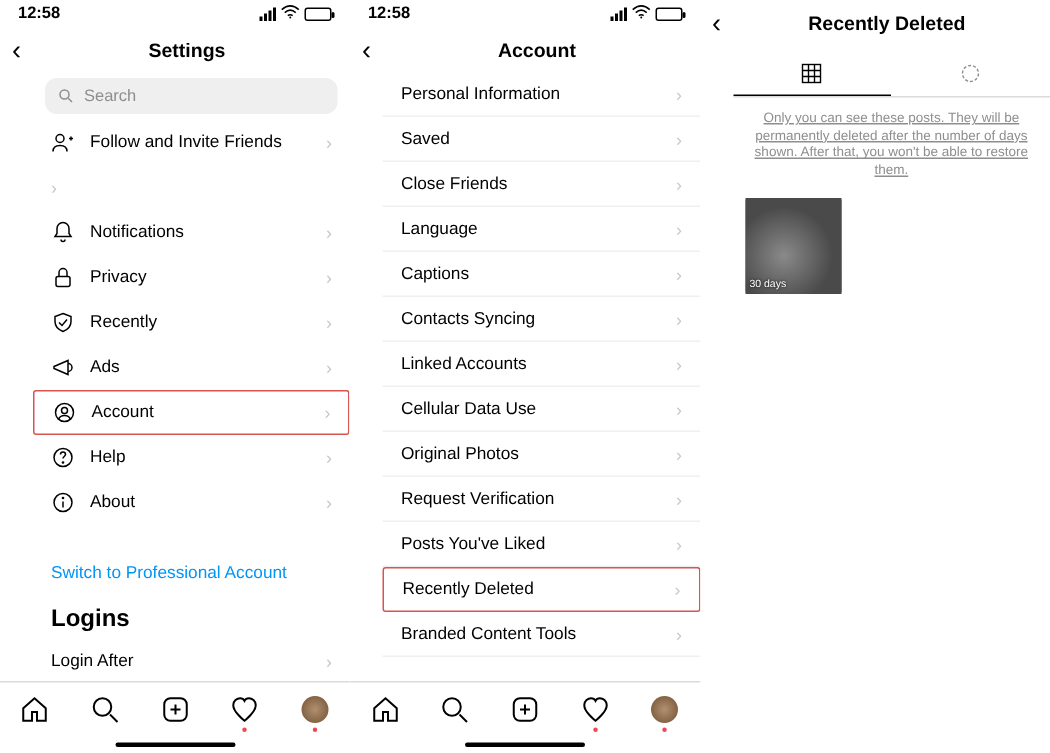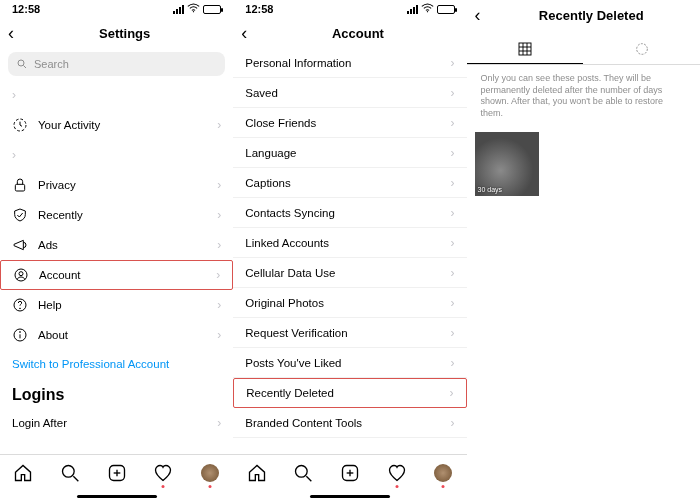--- a/index.html
+++ b/index.html
@@ -13,39 +13,39 @@
   .signal-bars span:nth-child(2){height:5px;}
   .signal-bars span:nth-child(3){height:7px;}
   .signal-bars span:nth-child(4){height:9px;}
   .wifi { font-size: 11px; }
   .battery { width: 18px; height: 9px; border: 1px solid #000; border-radius: 2px; position: relative; }
   .battery:after { content:""; position:absolute; right:-3px; top:2px; width:2px; height:4px; background:#000; border-radius:1px;}
   .battery-fill { background:#000; height:100%; width:80%; border-radius:1px;}
   .nav-header { height: 30px; display:flex; align-items:center; justify-content:center; position:relative; }
   .nav-title { font-size: 13px; font-weight: 700; margin-left: 16px; }
   .back { position:absolute; left:8px; font-size:18px; font-weight:400; cursor:pointer;}
-  .content { flex:1; overflow:hidden; }
+  .content { flex:1; overflow:hidden;padding-left:22px; }
   .search-wrap { padding: 4px 8px; }
   .search { background:#efefef; border-radius:8px; height:24px; display:flex; align-items:center; padding:0 8px; gap:6px; color:#8e8e8e; font-size:11px; }
   .list { list-style:none; }
   .row { display:flex; align-items:center; justify-content:space-between; padding: 0 12px; height:30px; font-size:11.5px; cursor:pointer;}
   .row .left { display:flex; align-items:center; gap:10px; }
   .row .chev { color:#c7c7cc; font-size:12px;}
   .icon { width:16px; height:16px; display:flex; align-items:center; justify-content:center; font-size:14px; color:#000;}
   .icon svg { width:16px; height:16px; stroke:#000; fill:none; stroke-width:1.5;}
   .highlight { border:1.5px solid #d9534f; border-radius:2px;}
   .section-label { font-weight:700; font-size:16px; padding:8px 12px 4px;}
-  .link-blue { color:#0095f6; font-size:11.5px; padding:8px 12px; cursor:pointer;}
+  .link-blue { color:#0095f6; font-size:11.5px; padding:8px 12px; cursor:pointer;margin-top:18px;}
   .row2 { display:flex; align-items:center; justify-content:space-between; padding: 0 12px; height:30px; font-size:11.5px; border-bottom:1px solid #f0f0f0; cursor:pointer;text-align:center;}
   .row2 .chev { color:#c7c7cc; font-size:12px;}
   .row2.highlight { border:1.5px solid #d9534f; border-radius:2px;}
   .tabs { display:flex; border-bottom:1px solid #dbdbdb; margin-top:4px;}
   .tab { flex:1; display:flex; justify-content:center; align-items:center; height:30px; }
   .tab.active { border-bottom:1px solid #000;}
-  .info-text { color:#8e8e8e; font-size:9px; padding:8px 14px; line-height:1.3;}
+  .info-text { color:#8e8e8e; font-size:9px; text-align:center; padding:8px 14px; line-height:1.3;text-decoration:underline;}
   .thumb { width:64px; height:64px; margin:4px 6px; background:linear-gradient(135deg,#6b6b6b,#3d3d3d); border-radius:2px; position:relative; display:flex; align-items:flex-end;}
   .thumb:before{content:"";position:absolute;inset:0;background:radial-gradient(ellipse at 40% 60%, #8a8a8a 0%, #4a4a4a 60%);}
   .thumb-label { position:relative; color:#fff; font-size:7px; padding:3px; text-shadow:0 0 2px #000;}
   .bottom-nav { height:36px; border-top:1px solid #dbdbdb; display:flex; justify-content:space-around; align-items:center;}
   .bottom-nav .nitem { width:22px; height:22px; display:flex; align-items:center; justify-content:center; position:relative; cursor:pointer;}
   .nitem svg { width:20px; height:20px; stroke:#000; fill:none; stroke-width:1.6;}
   .dot { position:absolute; bottom:-4px; left:50%; transform:translateX(-50%); width:3px; height:3px; background:#ed4956; border-radius:50%;}
   .avatar { width:18px; height:18px; border-radius:50%; background:radial-gradient(circle,#b09070,#705030); }
   .home-indicator { height:12px; display:flex; justify-content:center; align-items:center;}
   .home-bar { width:80px; height:3px; background:#000; border-radius:2px;}
@@ -82,35 +82,46 @@
       <div class="search">
         <svg viewBox="0 0 24 24" width="12" height="12">
             <circle cx="10" cy="10" r="6" stroke="#8e8e8e" fill="none" stroke-width="2"></circle>
             <line x1="15" y1="15" x2="20" y2="20" stroke="#8e8e8e" stroke-width="2"></line>
           </svg>
         <span>Search</span>
       </div>
     </div>
     <ul class="list" id="s1-list">
         <li class="row">
-          <span class="chev">›</span>
-        </li>
-        <li class="row">
-          <span class="left">
-            <span class="icon">
-              <svg viewBox="0 0 24 24">
-                <circle cx="12" cy="12" r="9" stroke-dasharray="4 3"></circle>
-                <polyline points="12 7 12 12 15 14"></polyline>
-              </svg>
-            </span>
-            <span>Your Activity</span>
-          </span>
-          <span class="chev">›</span>
-        </li>
-        <li class="row">
+          <span class="left">
+            <span class="icon">
+              <svg viewBox="0 0 24 24">
+                <circle cx="9" cy="8" r="4"></circle>
+                <path d="M2 21c0-4 3-6 7-6s7 2 7 6"></path>
+                <line x1="18" y1="8" x2="22" y2="8"></line>
+                <line x1="20" y1="6" x2="20" y2="10"></line>
+              </svg>
+            </span>
+            <span>Follow and Invite Friends</span>
+          </span>
+          <span class="chev">›</span>
+        </li>
+        <li class="row">
+          <span class="chev">›</span>
+        </li>
+        <li class="row">
+          <span class="left">
+            <span class="icon">
+              <svg viewBox="0 0 24 24">
+                <path d="M6 8a6 6 0 0112 0v5l2 3H4l2-3z"></path>
+                <path d="M10 19a2 2 0 004 0"></path>
+              </svg>
+            </span>
+            <span>Notifications</span>
+          </span>
           <span class="chev">›</span>
         </li>
         <li class="row">
           <span class="left">
             <span class="icon">
               <svg viewBox="0 0 24 24">
                 <rect x="5" y="11" width="14" height="10" rx="2"></rect>
                 <path d="M8 11V7a4 4 0 018 0v4"></path>
               </svg>
             </span>

